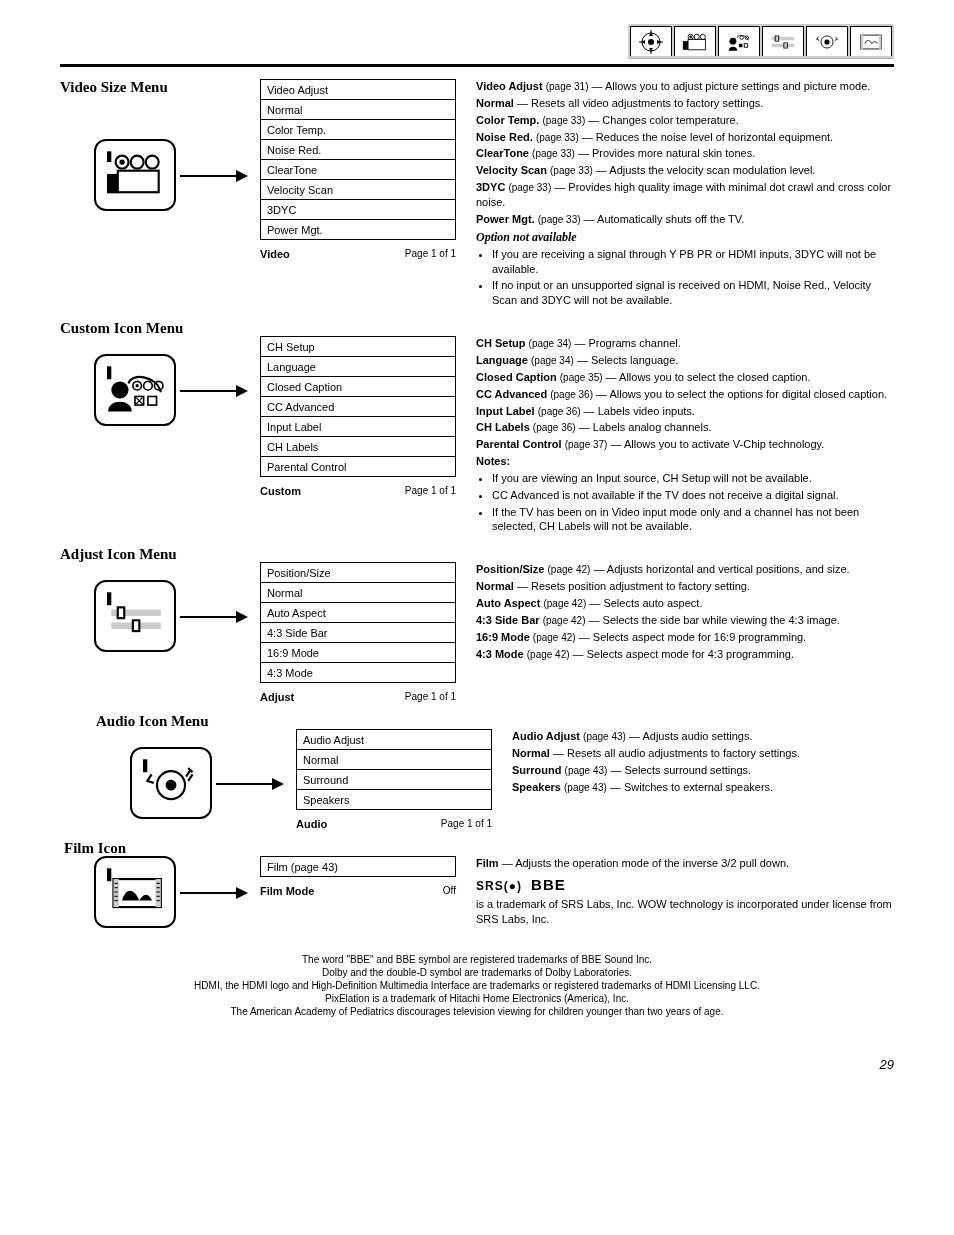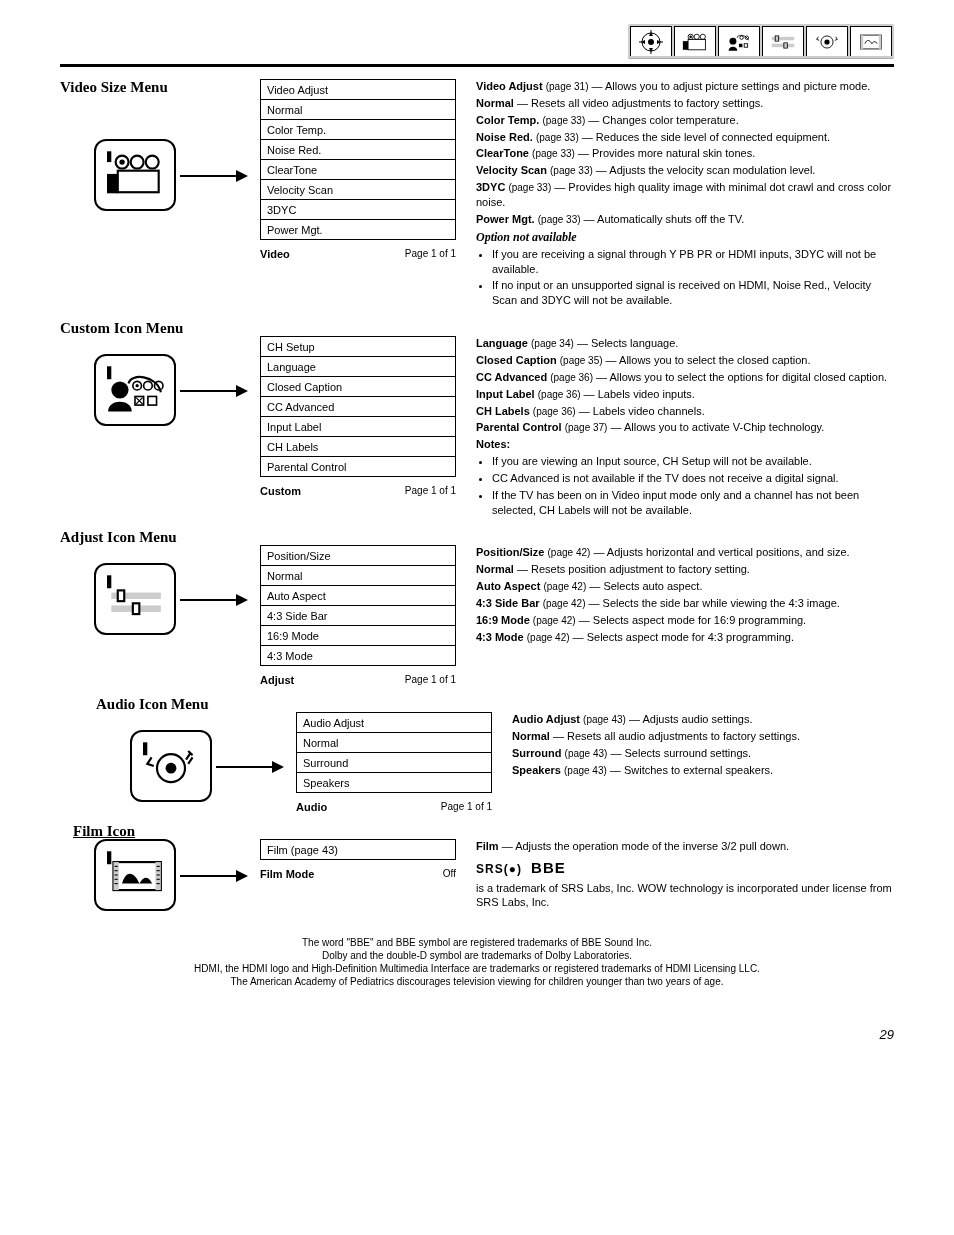--- a/index.html
+++ b/index.html
@@ -264,21 +264,21 @@
         <div class="table-label">
           <span>Video</span>
           <span class="small" style="float:right; font-weight:normal;">Page 1 of 1</span>
         </div>
       </div>
       <div class="desccol">
         <ul class="desc-list">
           <li><span class="lbl">Video Adjust</span> <span class="pg">(page 31)</span> — <span>Allows you to adjust picture settings and picture mode.</span></li>
           <li><span class="lbl">Normal</span> — <span>Resets all video adjustments to factory settings.</span></li>
           <li><span class="lbl">Color Temp.</span> <span class="pg">(page 33)</span> — <span>Changes color temperature.</span></li>
-          <li><span class="lbl">Noise Red.</span> <span class="pg">(page 33)</span> — <span>Reduces the side level of connected equipment.</span></li>
+          <li><span class="lbl">Noise Red.</span> <span class="pg">(page 33)</span> — <span>Reduces the noise level of horizontal equipment.</span></li>
           <li><span class="lbl">ClearTone</span> <span class="pg">(page 33)</span> — <span>Provides more natural skin tones.</span></li>
           <li><span class="lbl">Velocity Scan</span> <span class="pg">(page 33)</span> — <span>Adjusts the velocity scan modulation level.</span></li>
           <li><span class="lbl">3DYC</span> <span class="pg">(page 33)</span> — <span>Provides high quality image with minimal dot crawl and cross color noise.</span></li>
           <li><span class="lbl">Power Mgt.</span> <span class="pg">(page 33)</span> — <span>Automatically shuts off the TV.</span></li>
         </ul>
         <div class="notes">
           <p class="note-head-it">Option not available</p>
           <ul>
             <li>If you are receiving a signal through Y PB PR or HDMI inputs, 3DYC will not be available.</li>
             <li>If no input or an unsupported signal is received on HDMI, Noise Red., Velocity Scan and 3DYC will not be available.</li>
@@ -338,25 +338,26 @@
               </tr>
         </tbody>
           </table>
         <div class="table-label">
           <span>Custom</span>
           <span class="small" style="float:right; font-weight:normal;">Page 1 of 1</span>
         </div>
       </div>
       <div class="desccol">
         <ul class="desc-list">
+          <li><span class="lbl">CH Setup</span> <span class="pg">(page 34)</span> — <span>Programs channel.</span></li>
           <li><span class="lbl">Language</span> <span class="pg">(page 34)</span> — <span>Selects language.</span></li>
           <li><span class="lbl">Closed Caption</span> <span class="pg">(page 35)</span> — <span>Allows you to select the closed caption.</span></li>
           <li><span class="lbl">CC Advanced</span> <span class="pg">(page 36)</span> — <span>Allows you to select the options for digital closed caption.</span></li>
           <li><span class="lbl">Input Label</span> <span class="pg">(page 36)</span> — <span>Labels video inputs.</span></li>
-          <li><span class="lbl">CH Labels</span> <span class="pg">(page 36)</span> — <span>Labels video channels.</span></li>
+          <li><span class="lbl">CH Labels</span> <span class="pg">(page 36)</span> — <span>Labels analog channels.</span></li>
           <li><span class="lbl">Parental Control</span> <span class="pg">(page 37)</span> — <span>Allows you to activate V-Chip technology.</span></li>
         </ul>
         <div class="notes">
           <p class="note-head">Notes:</p>
           <ul>
             <li>If you are viewing an Input source, CH Setup will not be available.</li>
             <li>CC Advanced is not available if the TV does not receive a digital signal.</li>
             <li>If the TV has been on in Video input mode only and a channel has not been selected, CH Labels will not be available.</li>
           </ul>
         </div>
@@ -470,21 +471,21 @@
           <li><span class="lbl">Surround</span> <span class="pg">(page 43)</span> — <span>Selects surround settings.</span></li>
           <li><span class="lbl">Speakers</span> <span class="pg">(page 43)</span> — <span>Switches to external speakers.</span></li>
         </ul>
       </div>
     </div>
   </div>
 
   <div class="section">
     <div class="row">
       <div class="iconcol ptFilm">
-        <div class="section-head" style="position:absolute; top:-16px; left:13px;text-decoration:underline;">Film Icon</div>
+        <div class="section-head" style="position:absolute; top:-16px; left:4px;">Film Icon</div>
         <div class="iconbox">
           <svg viewBox="0 0 60 52">
             <rect x="4" y="4" width="4" height="12" fill="#000"></rect>
             <rect x="10" y="14" width="44" height="26" fill="none" stroke="#000" stroke-width="2"></rect>
             <rect x="10" y="14" width="5" height="26" fill="#ccc"></rect>
             <rect x="49" y="14" width="5" height="26" fill="#ccc"></rect>
             <g stroke="#000" stroke-width="1">
               <line x1="11" y1="18" x2="14" y2="18"></line>
                 <line x1="11" y1="22" x2="14" y2="22"></line>
                 <line x1="11" y1="26" x2="14" y2="26"></line>
@@ -528,17 +529,18 @@
         </p>
         <p style="margin-top:2px">is a trademark of SRS Labs, Inc. WOW technology is incorporated under license from SRS Labs, Inc.</p>
       </div>
     </div>
   </div>
 
   <div class="notes small" style="margin-top:20px">
     <p>The word "BBE" and BBE symbol are registered trademarks of BBE Sound Inc.</p>
     <p>Dolby and the double-D symbol are trademarks of Dolby Laboratories.</p>
     <p>HDMI, the HDMI logo and High-Definition Multimedia Interface are trademarks or registered trademarks of HDMI Licensing LLC.</p>
+    <p>PixElation is a trademark of Hitachi Home Electronics (America), Inc.</p>
     <p>The American Academy of Pediatrics discourages television viewing for children younger than two years of age.</p>
   </div>
 
   <div class="pg-num">29</div>
 </div>
 
 </body></html>

